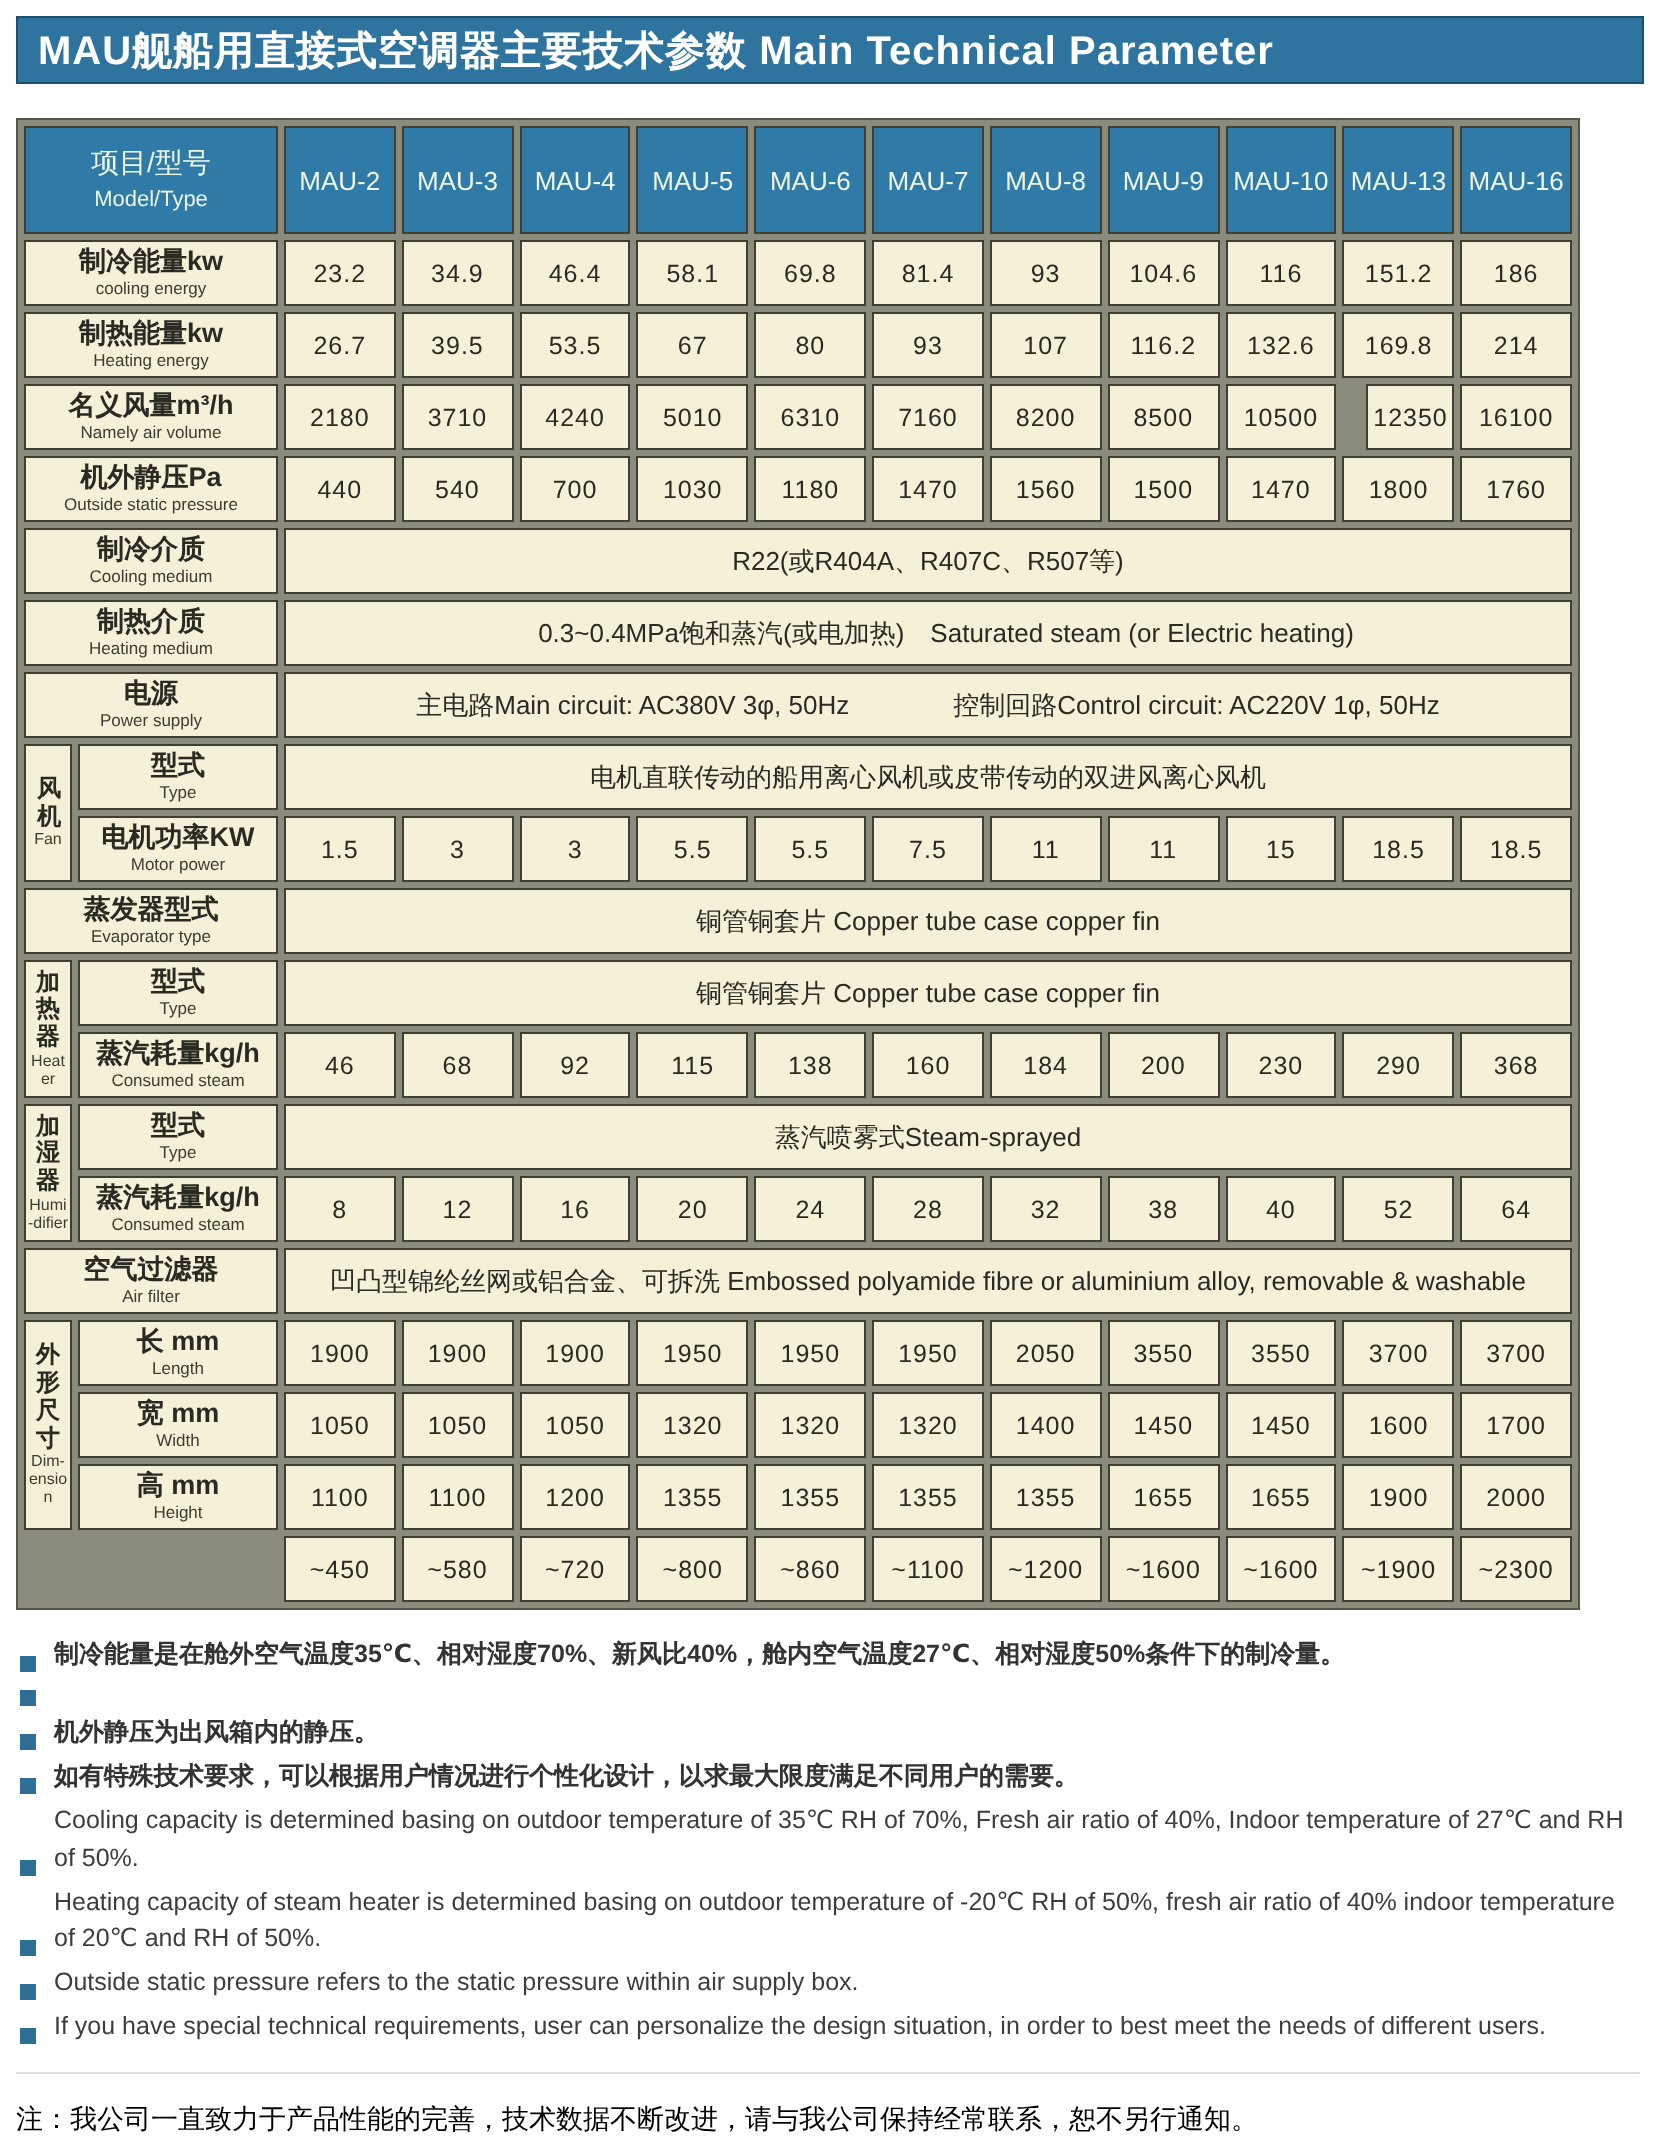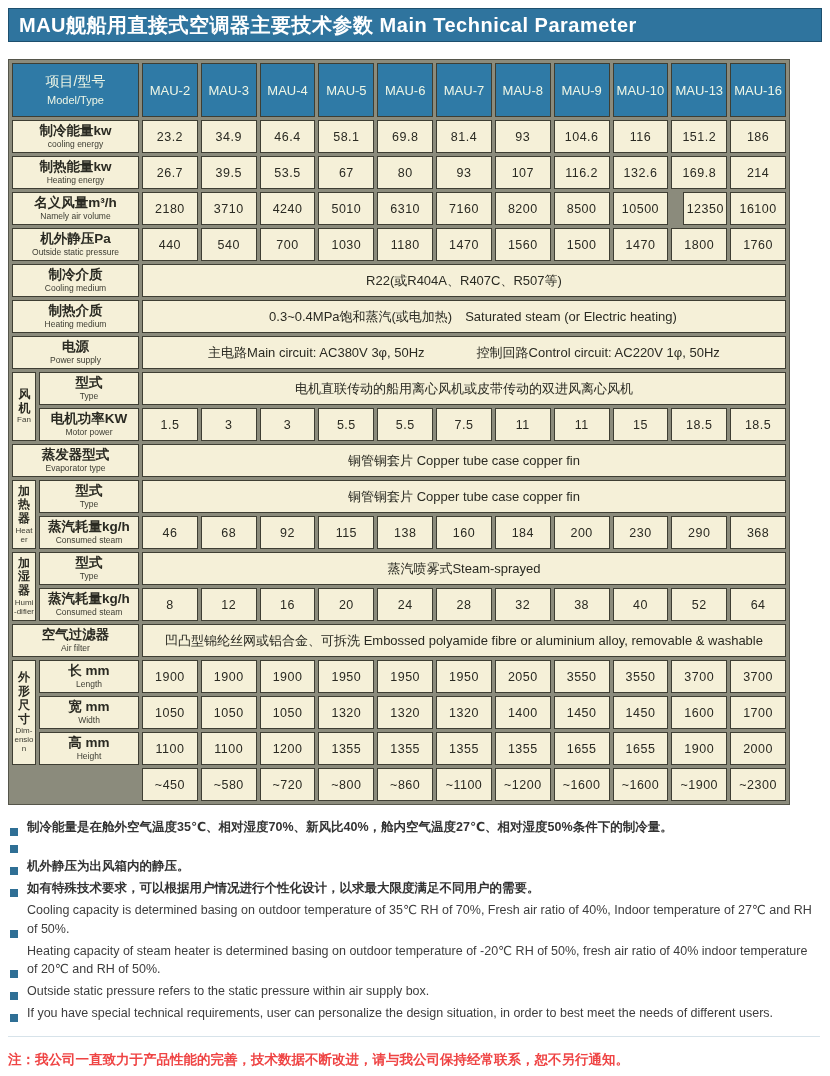--- a/index.html
+++ b/index.html
@@ -26,21 +26,21 @@
 
   
   .notes{margin-top:13px;width:812px;}
   .note-item{display:flex;align-items:flex-end;margin-bottom:4px;line-height:1.45;}
   .note-item .bullet{flex:0 0 8px;width:8px;height:8px;background:#2f6f95;margin:5px 9px 0 2px;}
   .note-item .txt{font-size:12.5px;color:#3d3d3d;}
   .note-item.cn .txt{font-weight:bold;color:#333333;}
 
   
   .footer{margin-top:14px;border-top:1px solid #d7e3ea;padding-top:14px;width:812px;}
-  .footer .cn{color:#ef4444;font-weight:bold;font-size:13.5px;margin-bottom:3px;}
+  .footer .cn{color:#000000;font-weight:normal;font-size:13.5px;margin-bottom:3px;}
 </style>
 </head>
 <body>
 
 <div class="page">
 
   <div class="title-bar">
     <span>MAU舰船用直接式空调器主要技术参数 Main Technical Parameter</span>
   </div>
 

